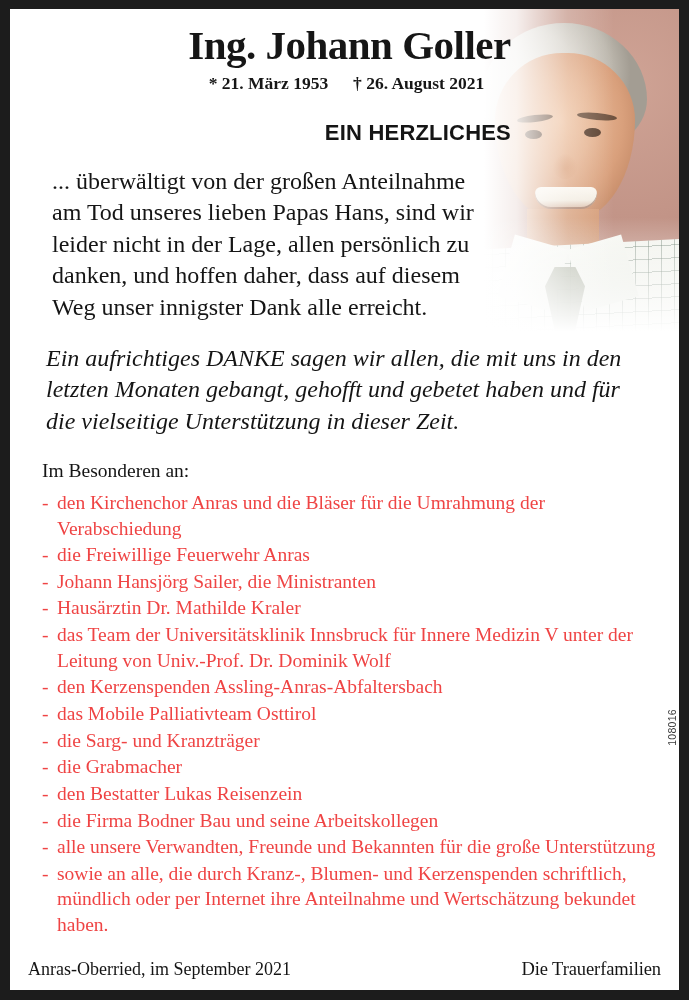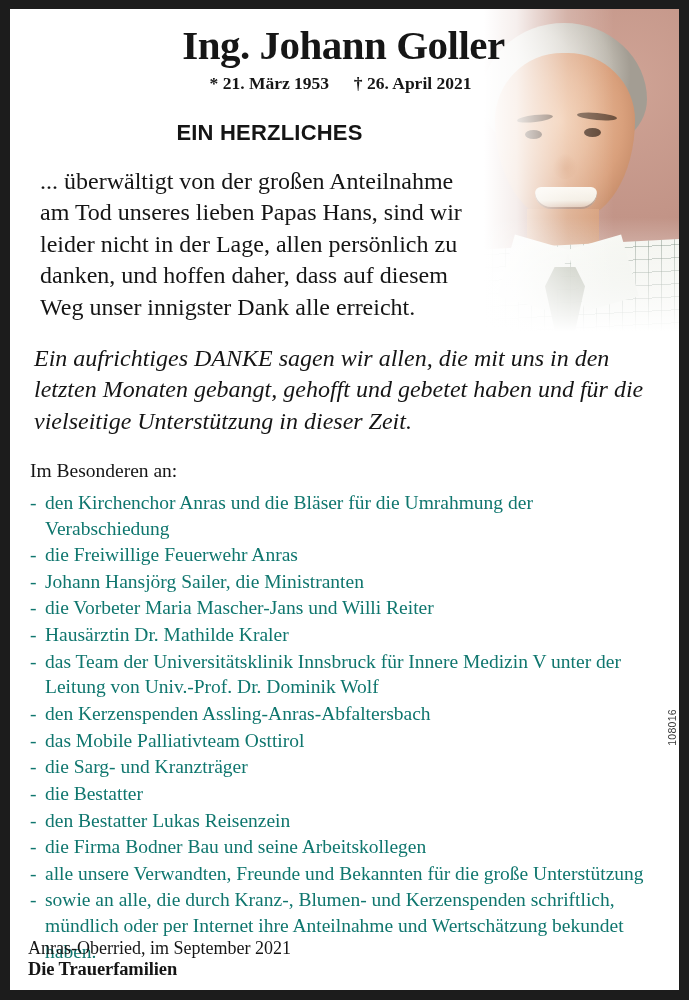--- a/index.html
+++ b/index.html
@@ -139,20 +139,21 @@
     position: absolute;
     inset: 0;
     background: linear-gradient(180deg, rgba(255,255,255,0) 62%, rgba(255,255,255,.55) 80%, #ffffff 96%);
   }
 
   
   .content {
     position: relative;
     z-index: 3;
     padding: 8px 18px 0 18px;
+    margin-left: 12px;
   }
   .deceased-name {
     text-align: center;
     font-size: 41px;
     font-weight: bold;
     letter-spacing: -0.5px;
     color: #161616;
     line-height: 1.0;
     margin: 8px 0 0 0;
     padding-right: 2px;
@@ -162,21 +163,21 @@
     font-size: 17.5px;
     font-weight: bold;
     color: #161616;
     margin-top: 7px;
     padding-right: 8px;
   }
   .dates .sep { display: inline-block; width: 16px; }
 
   .thanks-heading {
     font-family: "Liberation Sans", sans-serif;
-    text-align: center;
+    text-align: right;
     font-size: 22px;
     font-weight: bold;
     line-height: 1.22;
     letter-spacing: .2px;
     color: #151515;
     margin-top: 26px;
     padding-right: 150px;
   }
 
   .para {
@@ -204,49 +205,48 @@
   }
   ul.thanks-list {
     list-style: none;
     margin: 6px 0 0 0;
     padding: 0 0 0 2px;
   }
   ul.thanks-list li {
     position: relative;
     font-size: 19.5px;
     line-height: 1.315;
-    color: #0f766e;
+    color: #ef4444;
     padding-left: 15px;
     margin-bottom: 1px;
   }
   ul.thanks-list li::before {
     content: "-";
     position: absolute;
     left: 0;
     top: 0;
   }
 
   .footer {
     position: absolute;
     left: 18px;
     right: 18px;
     bottom: 10px;
     display: flex;
     justify-content: space-between;
-    align-items: flex-start;
+    align-items: flex-end;
     z-index: 4;
-    flex-direction: column;
   }
   .footer-place {
     font-size: 18px;
     color: #151515;
   }
   .footer-signature {
     font-size: 18.5px;
-    font-weight: bold;
+    font-weight: normal;
     color: #151515;
     letter-spacing: -0.1px;
   }
 
   .ref-code {
     position: absolute;
     right: 1px;
     top: 700px;
     z-index: 4;
     font-family: "Liberation Sans", sans-serif;
@@ -284,44 +284,43 @@
 
     <div class="content">
 
       <div class="deceased-name">Ing. Johann Goller</div>
 
       <div class="dates">
         <span>*</span>
         <span>21. März 1953</span>
         <span class="sep"></span>
         <span>†</span>
-        <span>26. April 2021</span>
+        <span>26. August 2021</span>
       </div>
 
       <div class="thanks-heading">
         <div>EIN HERZLICHES</div>
       </div>
 
       <div class="para para-1">... überwältigt von der großen Anteilnahme am Tod unseres lieben Papas Hans, sind wir leider nicht in der Lage, allen persönlich zu danken, und hoffen daher, dass auf diesem Weg unser innigster Dank alle erreicht.</div>
 
       <div class="para para-2">Ein aufrichtiges DANKE sagen wir allen, die mit uns in den letzten Monaten gebangt, gehofft und gebetet haben und für die vielseitige Unterstützung in dieser Zeit.</div>
 
       <div class="list-intro">Im Besonderen an:</div>
 
       <ul class="thanks-list">
           <li>den Kirchenchor Anras und die Bläser für die Umrahmung der Verabschiedung</li>
           <li>die Freiwillige Feuerwehr Anras</li>
           <li>Johann Hansjörg Sailer, die Ministranten</li>
-          <li>die Vorbeter Maria Mascher-Jans und Willi Reiter</li>
           <li>Hausärztin Dr. Mathilde Kraler</li>
           <li>das Team der Universitätsklinik Innsbruck für Innere Medizin V unter der Leitung von Univ.-Prof. Dr. Dominik Wolf</li>
           <li>den Kerzenspenden Assling-Anras-Abfaltersbach</li>
           <li>das Mobile Palliativteam Osttirol</li>
           <li>die Sarg- und Kranzträger</li>
-          <li>die Bestatter</li>
+          <li>die Grabmacher</li>
           <li>den Bestatter Lukas Reisenzein</li>
           <li>die Firma Bodner Bau und seine Arbeitskollegen</li>
           <li>alle unsere Verwandten, Freunde und Bekannten für die große Unterstützung</li>
           <li>sowie an alle, die durch Kranz-, Blumen- und Kerzenspenden schriftlich, mündlich oder per Internet ihre Anteilnahme und Wertschätzung bekundet haben.</li>
         </ul>
 
     </div>
 
     <div class="footer">
       <div class="footer-place">Anras-Oberried, im September 2021</div>

